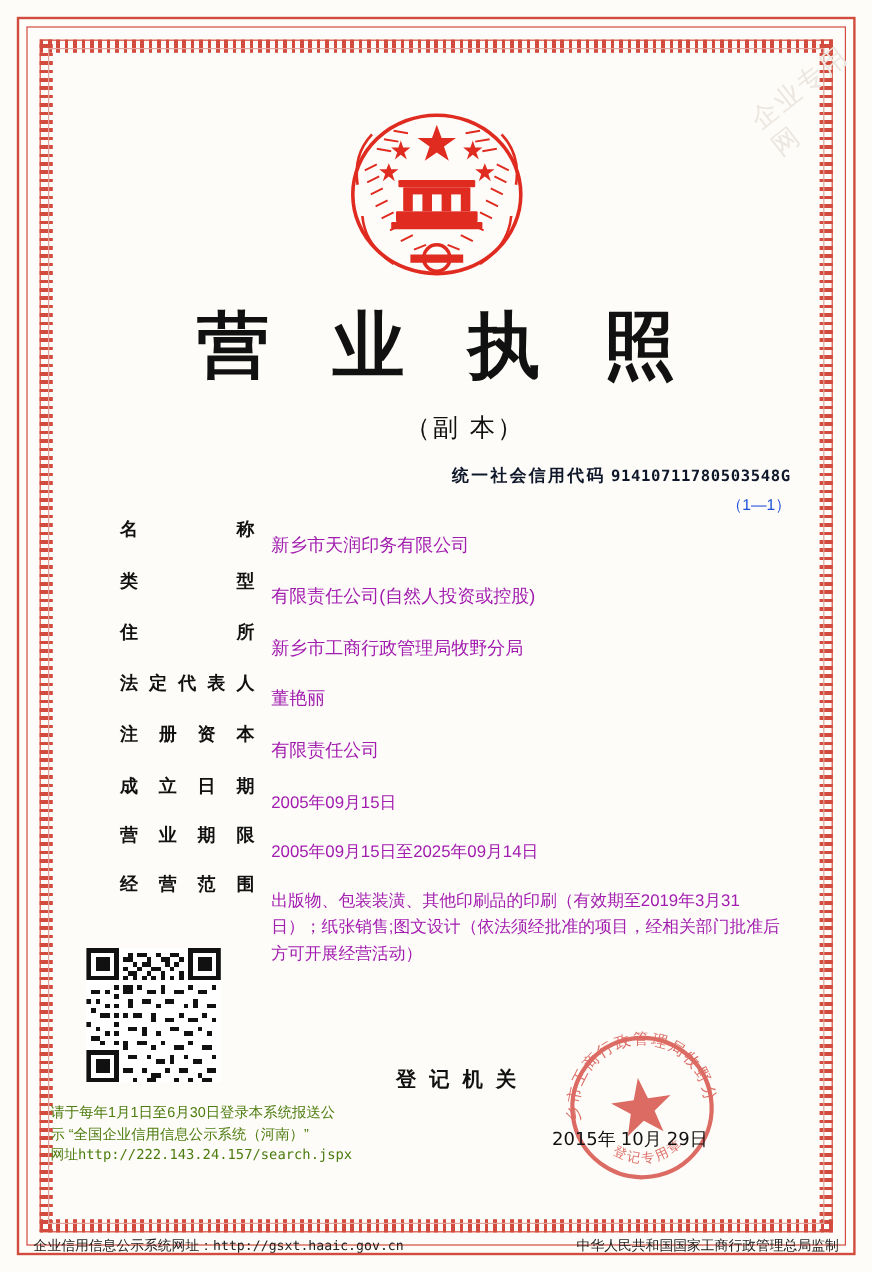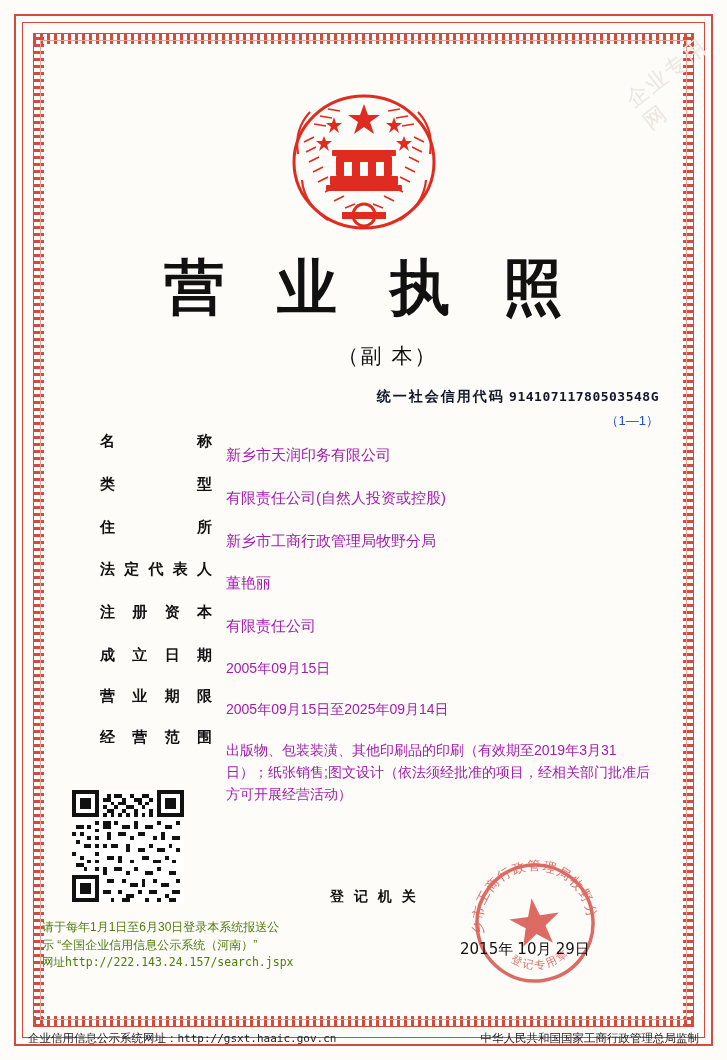--- a/index.html
+++ b/index.html
@@ -146,21 +146,21 @@
     color:#4d7c0f;
     font-size:12px;
     line-height:1.5;
     letter-spacing:0px;
   }
   .notice .url{font-family:"DejaVu Sans Mono","Liberation Mono",monospace;font-size:11.5px;}
 
   
   .reg-auth{
     position:absolute;left:330px;top:888px;
-    font-size:14px;letter-spacing:3px;color:#111;font-weight:bold;
+    font-size:17px;letter-spacing:3px;color:#111;font-weight:bold;
   }
   .reg-date{
     position:absolute;left:460px;top:940px;
     font-size:15px;color:#111;
   }
   .reg-date .num{font-family:"DejaVu Sans","Liberation Sans",sans-serif;}
 
   
   .seal{
     position:absolute;left:460px;top:848px;

